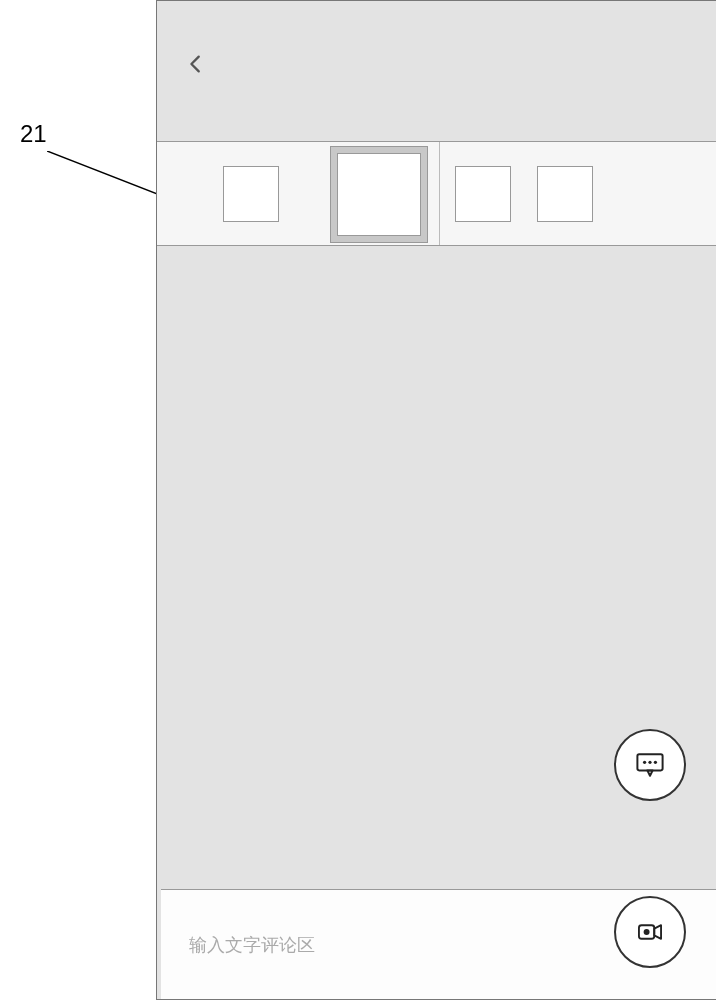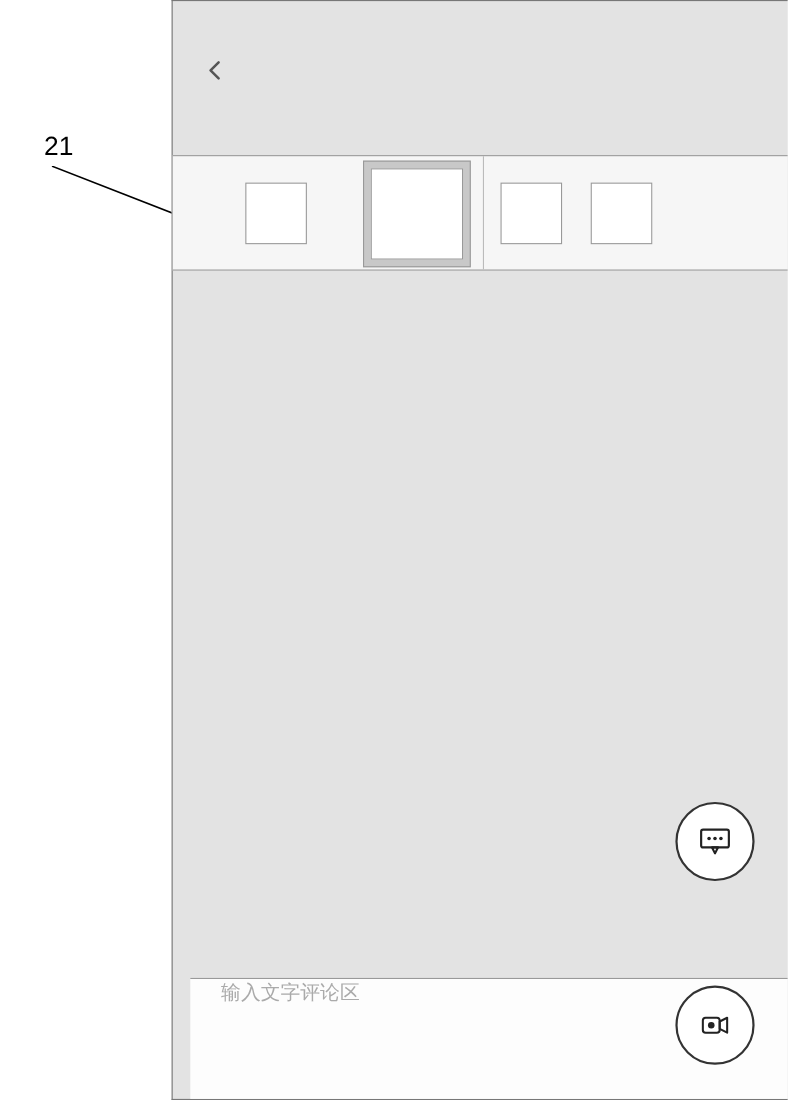--- a/index.html
+++ b/index.html
@@ -91,42 +91,42 @@
       background: #fff;
       display: flex;
       align-items: center;
       justify-content: center;
       cursor: pointer;
     }
     .fab-comment { top: 728px; }
     .fab-video { top: 895px; }
     .bottom-bar {
       position: absolute;
-      left: 16px;
+      left: 4px;
       right: 0;
       bottom: 0;
       height: 110px;
       border-top: 1px solid #999;
       background: #fdfdfd;
       display: flex;
+      align-items: center;
       padding-left: 28px;
     }
     .comment-input {
       color: #aaa;
       font-size: 18px;
       width: 380px;
     }
     .callout-label {
       position: absolute;
       left: 20px;
       top: 120px;
       font-size: 24px;
       color: #000;
       font-family: Arial, sans-serif;
-      margin-left: 20px;
     }
     .callout-line {
       position: absolute;
       left: 47px;
       top: 151px;
       width: 154px;
       height: 60px;
       pointer-events: none;
     }
   </style>

